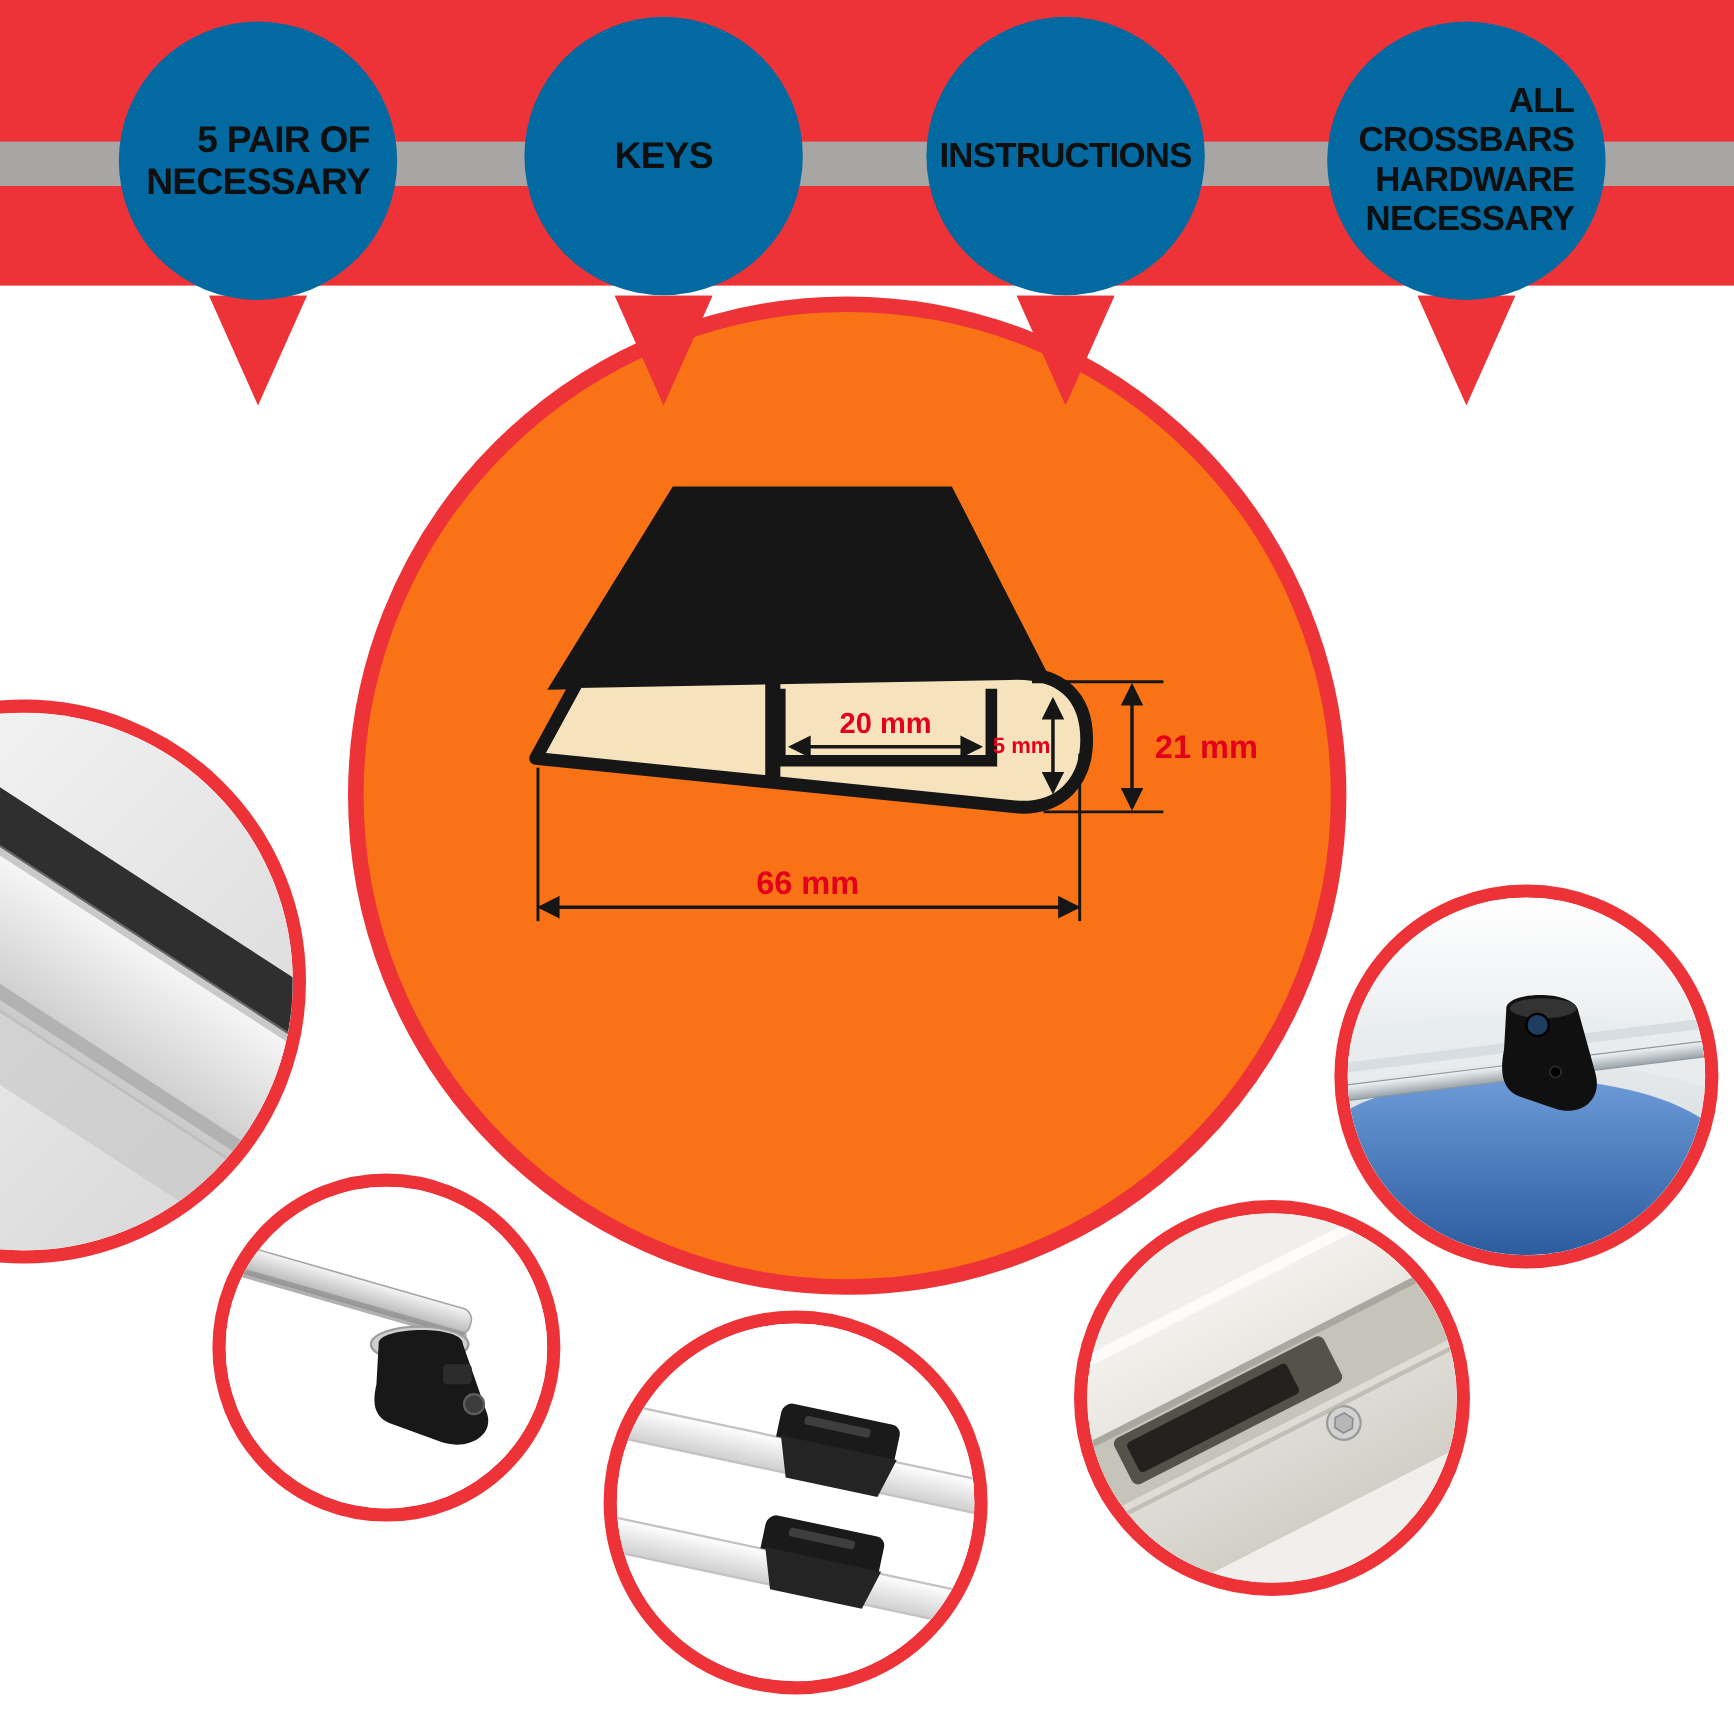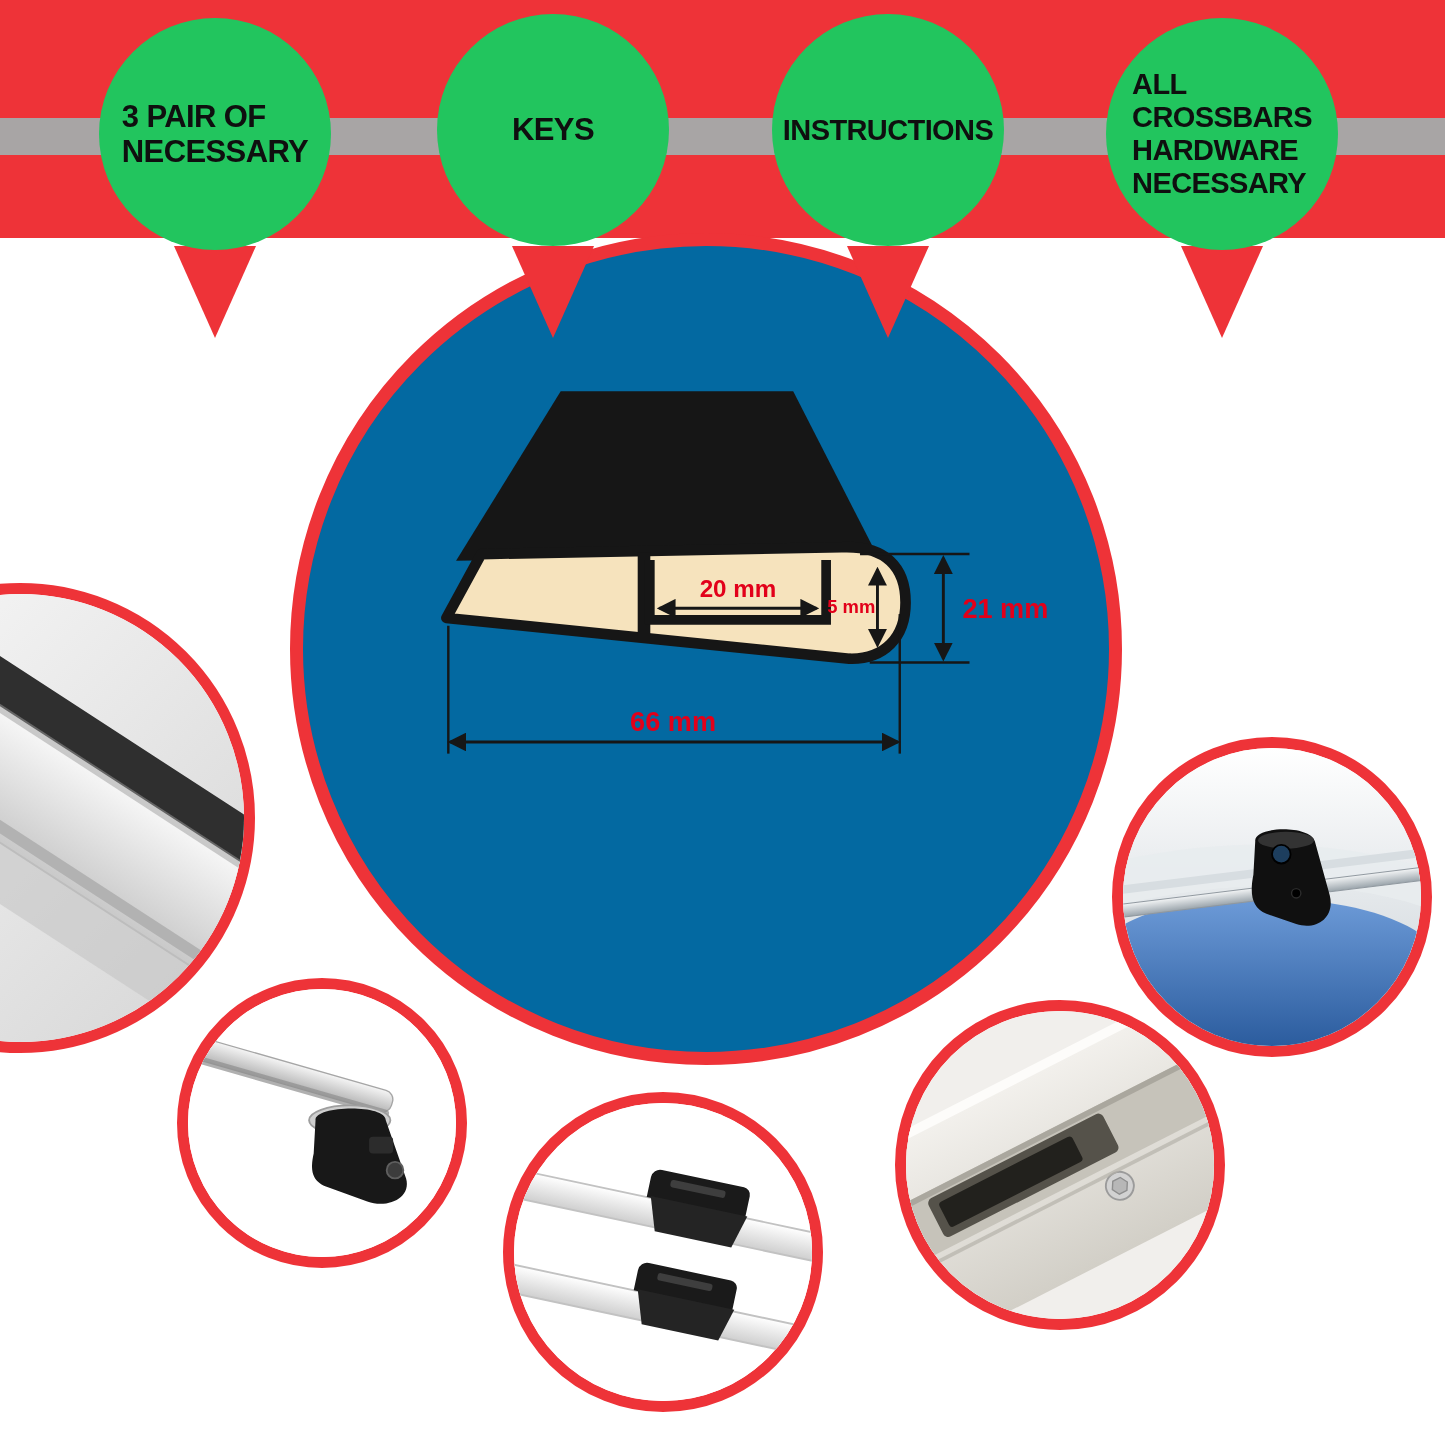--- a/index.html
+++ b/index.html
@@ -8,31 +8,31 @@
 
   
   .banner{position:absolute;left:0;top:0;width:100%;height:238px;background:var(--red,#ee3338);}
   .stripe{position:absolute;left:0;top:118px;width:100%;height:37px;background:var(--stripe-gray,#a8a5a5);}
 
   .pointer{position:absolute;width:82px;height:92px;background:var(--red,#ee3338);
            clip-path:polygon(0 0,100% 0,50% 100%);z-index:2;}
   .t1{left:174px;top:246px;} .t2{left:512px;top:246px;}
   .t3{left:847px;top:246px;} .t4{left:1181px;top:246px;}
 
-  .badge{position:absolute;width:232px;height:232px;background:#22c55e;border-radius:50%;
-         display:flex;align-items:center;justify-content:center;text-align:left;z-index:3;}
+  .badge{position:absolute;width:232px;height:232px;background:#0369a1;border-radius:50%;
+         display:flex;align-items:center;justify-content:center;text-align:right;z-index:3;}
   .b1{left:99px;top:18px;} .b2{left:437px;top:14px;} .b3{left:772px;top:14px;} .b4{left:1106px;top:18px;}
   .badge-label{font-weight:700;color:#0f0f0f;font-size:31px;line-height:1.13;letter-spacing:-0.6px;}
   .b3 .badge-label{font-size:29px;}
   .b4 .badge-label{font-size:29px;}
   .line{display:block;}
 
   
-  .main-circle{position:absolute;left:290px;top:233px;width:832px;height:832px;box-sizing:border-box;
-               border:13px solid var(--red,#ee3338);border-radius:50%;background:#0369a1;z-index:1;}
+  .main-circle{position:absolute;left:290px;top:247px;width:832px;height:832px;box-sizing:border-box;
+               border:13px solid var(--red,#ee3338);border-radius:50%;background:#f97316;z-index:1;}
   .main-circle svg{position:absolute;inset:0;width:100%;height:100%;}
   svg text.dim{font-family:"Liberation Sans",sans-serif;font-weight:700;}
 
   
   .photo-circle{position:absolute;box-sizing:border-box;border:11px solid var(--red,#ee3338);
                 border-radius:50%;background:#fff;overflow:hidden;z-index:4;}
   .photo-circle svg{position:absolute;inset:0;width:100%;height:100%;}
   .pc-a{left:-215px;top:583px;width:470px;height:470px;}
   .pc-b{left:177px;top:978px;width:290px;height:290px;}
   .pc-c{left:503px;top:1092px;width:320px;height:320px;}
@@ -48,21 +48,21 @@
     <div class="stripe"></div>
   </div>
 
   <div class="pointer t1"></div>
   <div class="pointer t2"></div>
   <div class="pointer t3"></div>
   <div class="pointer t4"></div>
 
   <div class="badge b1">
     <div class="badge-label">
-      <span class="line">3 PAIR OF</span>
+      <span class="line">5 PAIR OF</span>
       <span class="line">NECESSARY</span>
     </div>
   </div>
   <div class="badge b3">
     <div class="badge-label">
       <span class="line">INSTRUCTIONS</span>
     </div>
   </div>
   <div class="badge b2">
     <div class="badge-label">

